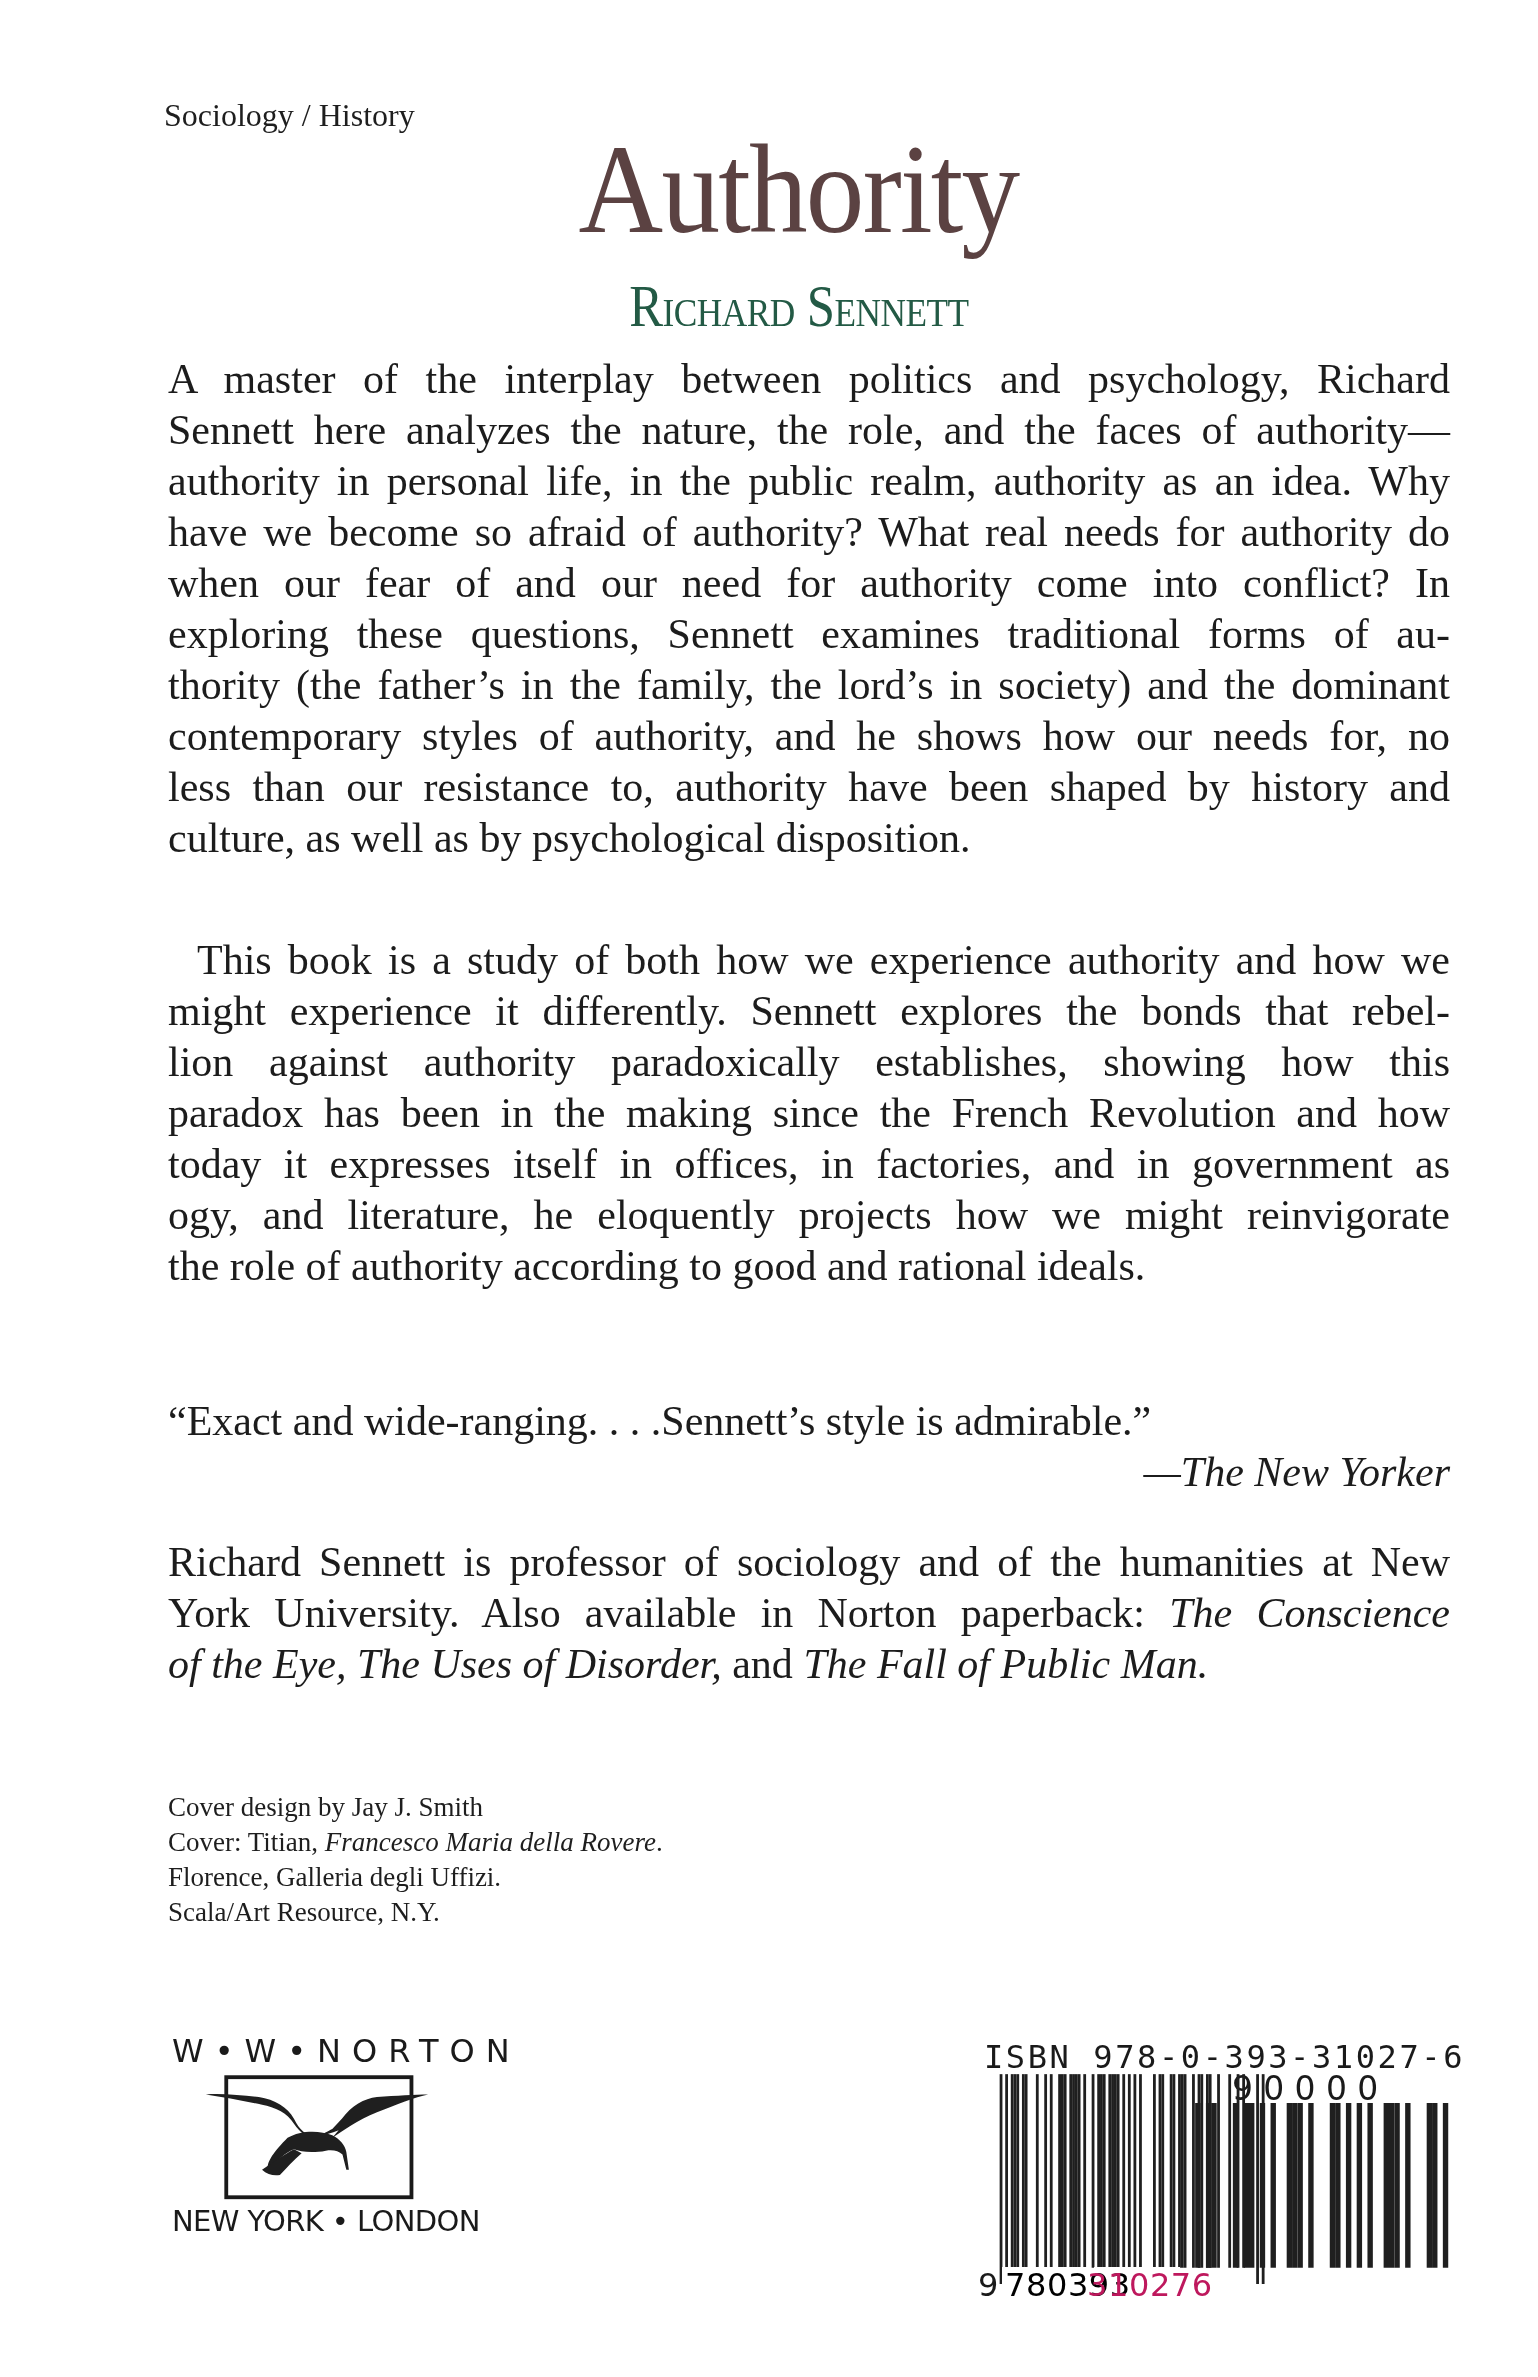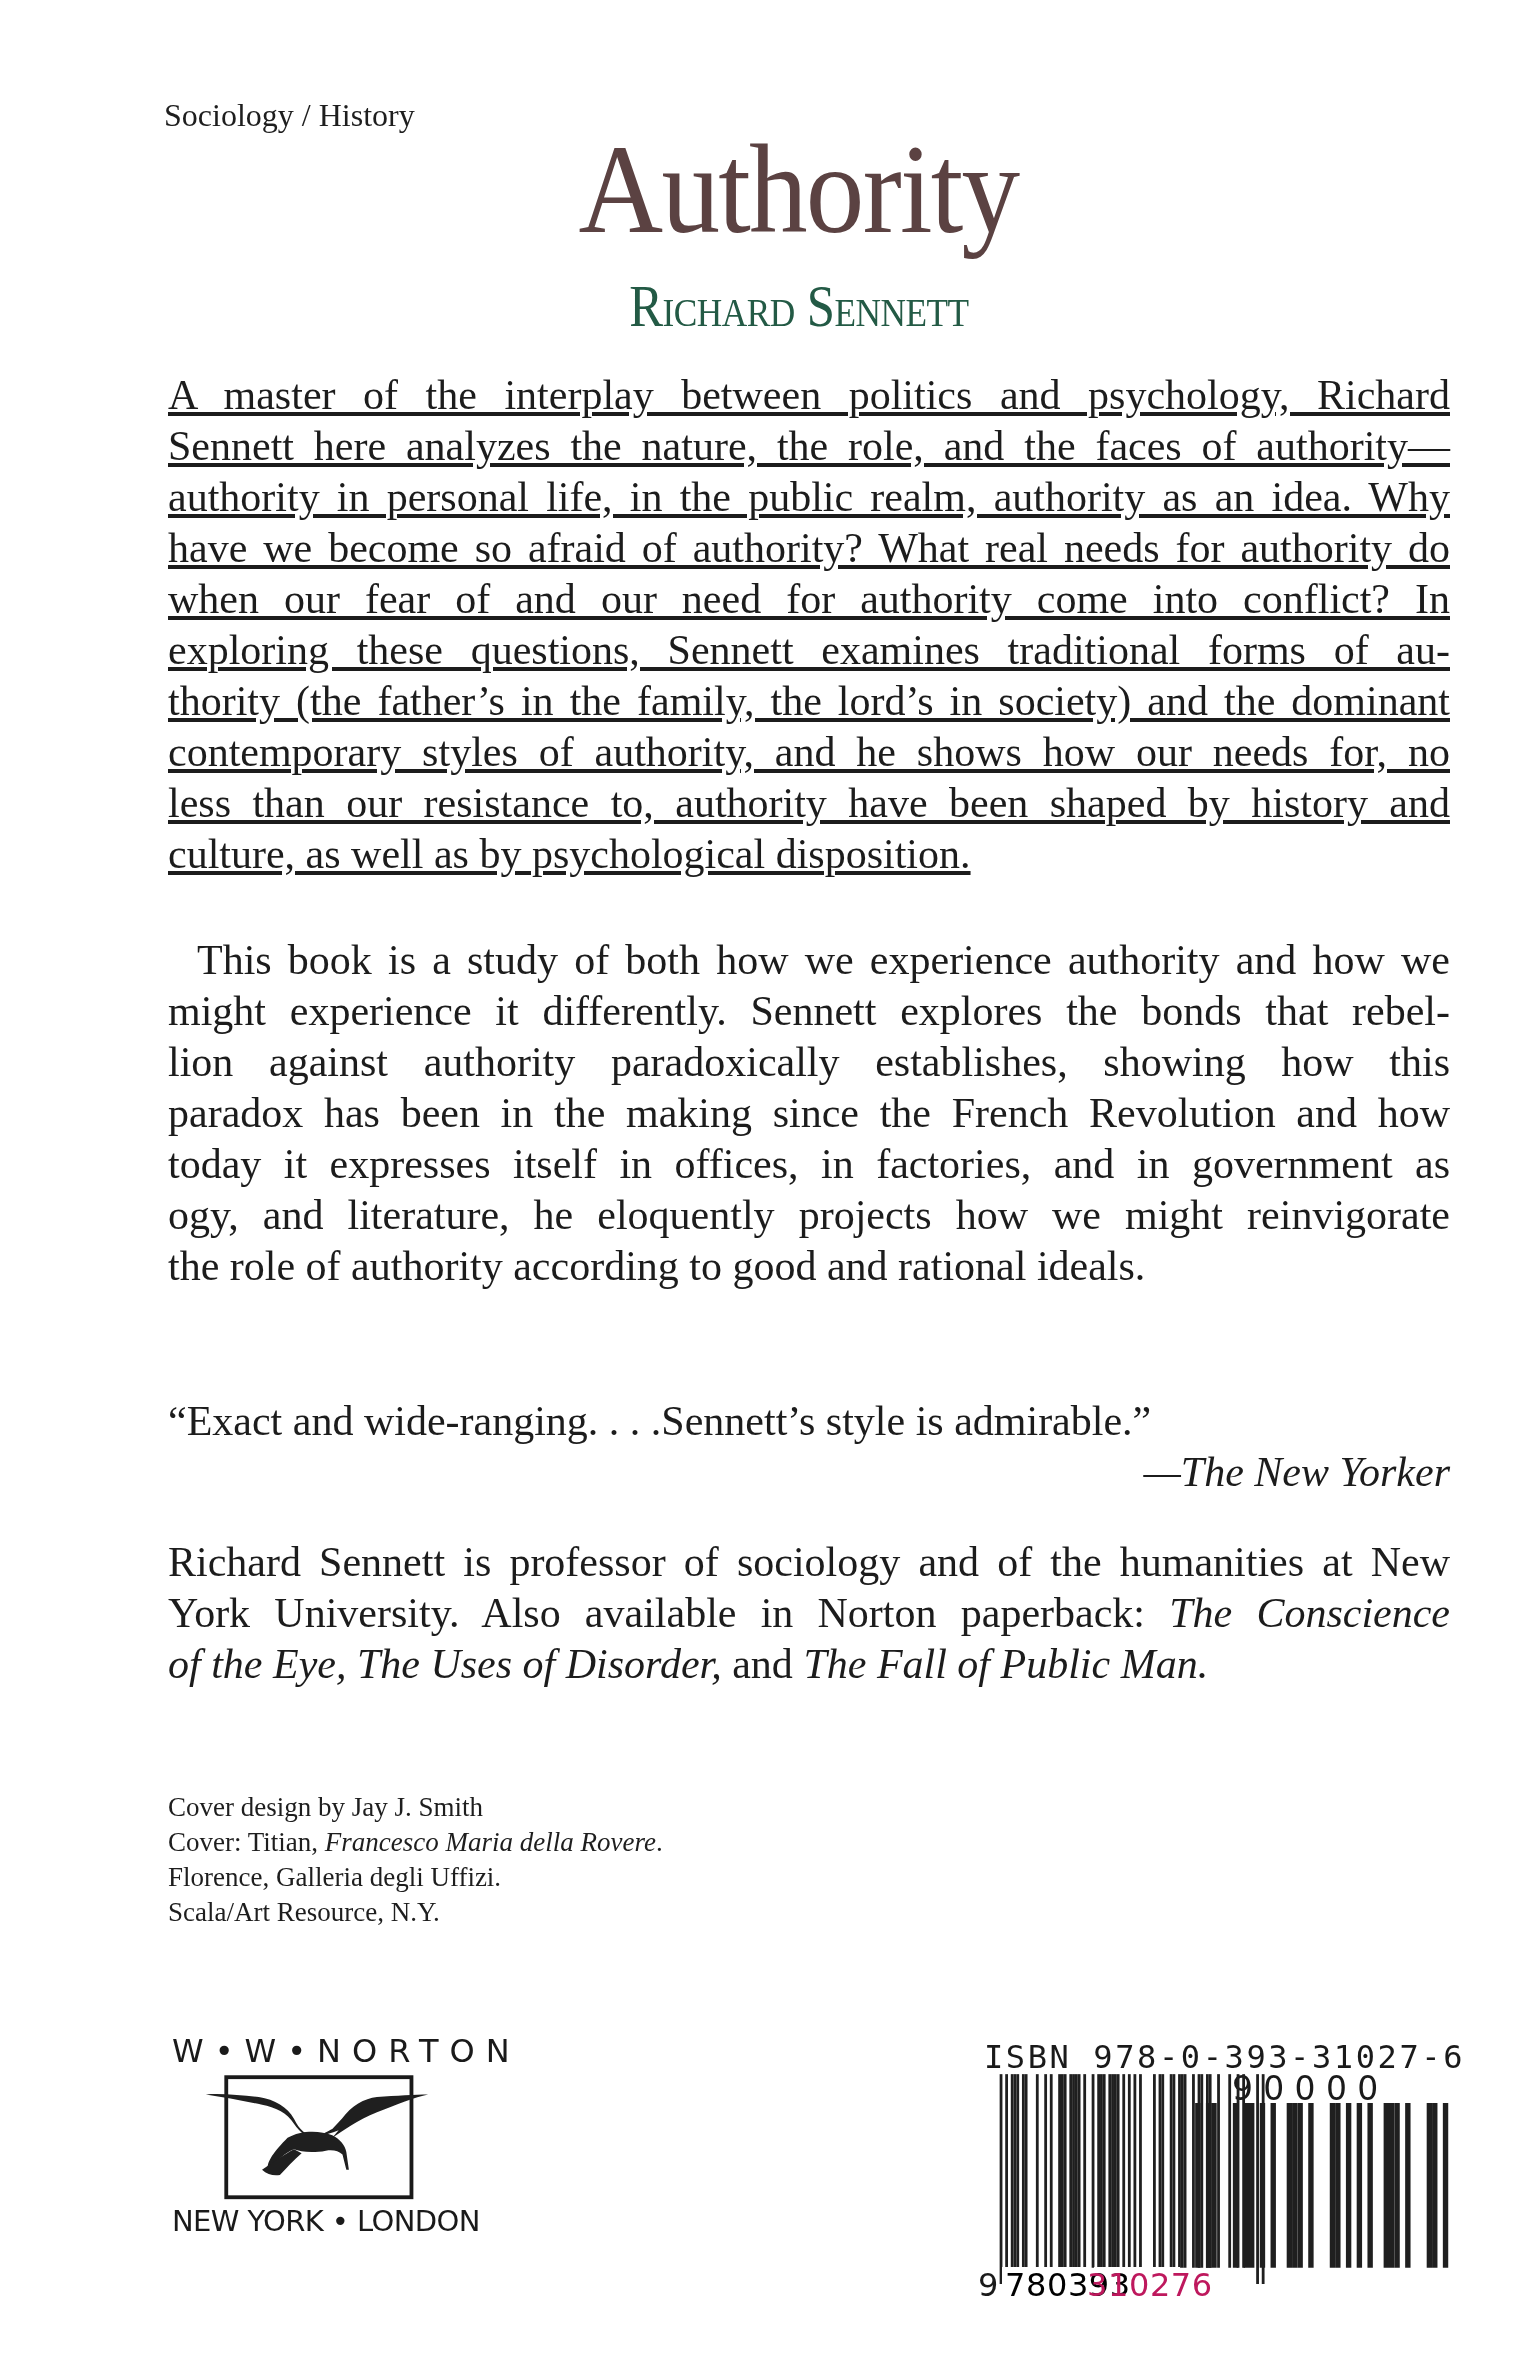--- a/index.html
+++ b/index.html
@@ -10,21 +10,21 @@
     .mono { font-family: "DejaVu Sans Mono", "Liberation Mono", monospace; }
 
     #category { left: 164px; top: 97px; font-size: 32px; color: #1e1e1e; letter-spacing: 0px; }
     #title { left: 0; width: 1596px; top: 127px; text-align: center; font-size: 126px; color: #5b4242; letter-spacing: -1.9px; line-height: 1; transform: scaleX(0.93); transform-origin: 804px 0; }
     #author { left: 0; width: 1596px; top: 277px; text-align: center; font-size: 59px; color: #235a45; font-variant: small-caps; line-height: 1; letter-spacing: -0.6px; transform: scaleX(0.86); transform-origin: 804px 0; }
 
     .body-block { left: 168px; width: 1282px; font-size: 42px; line-height: 51px; color: #1c1c1c; }
     .jline { display: block; height: 51px; white-space: nowrap; text-align: justify; text-align-last: justify; overflow: visible; }
     .jline.last { text-align-last: left; }
     .jline.indent { padding-left: 29px; }
-    #para1 { top: 370px; text-decoration: underline; }
+    #para1 { top: 354px; }
     #para2 { top: 935px; }
 
     #quote { left: 168px; top: 1396px; font-size: 42px; line-height: 51px; white-space: nowrap; }
     #quote-attr { left: 168px; width: 1282px; top: 1447px; font-size: 42px; line-height: 51px; text-align: right; font-style: italic; white-space: nowrap; }
 
     #bio { left: 168px; width: 1282px; top: 1537px; font-size: 42px; line-height: 51px; }
     #bio .it { font-style: italic; }
 
     #credits { left: 168px; top: 1790px; font-size: 27px; line-height: 35px; color: #1e1e1e; }
     #credits .it { font-style: italic; }

